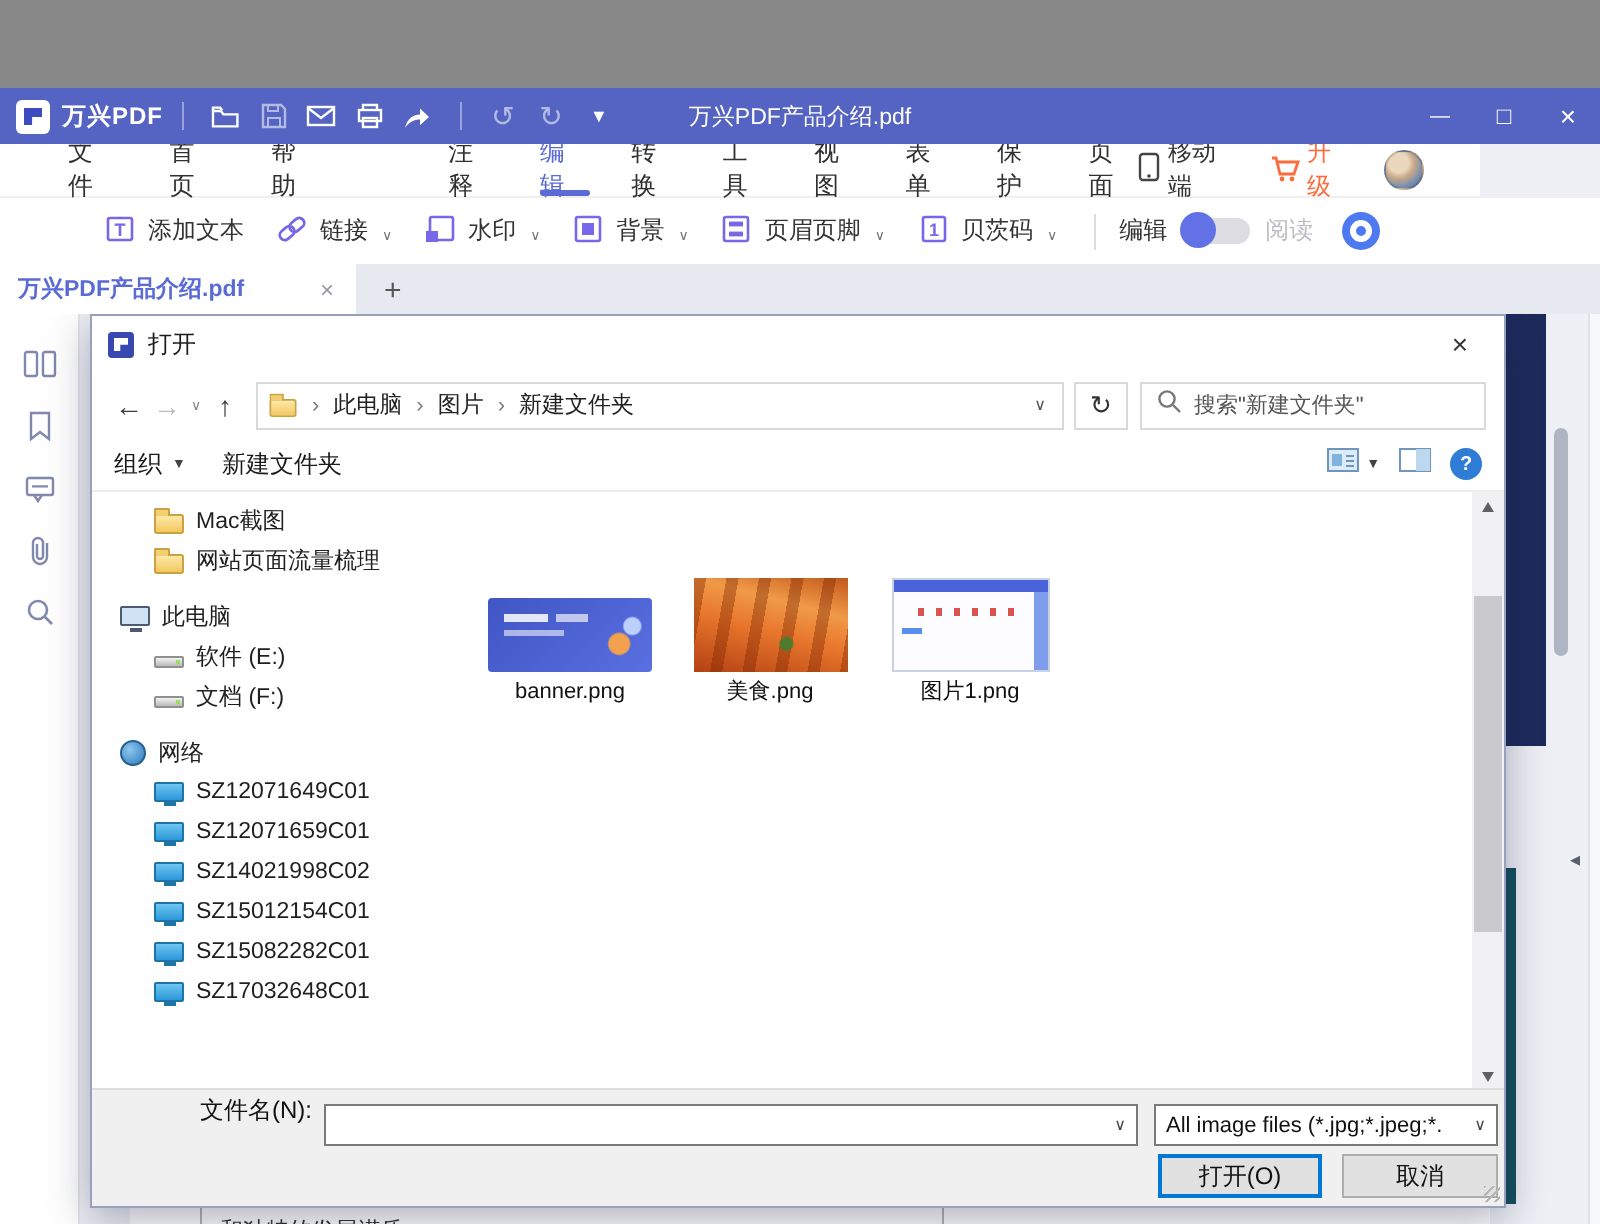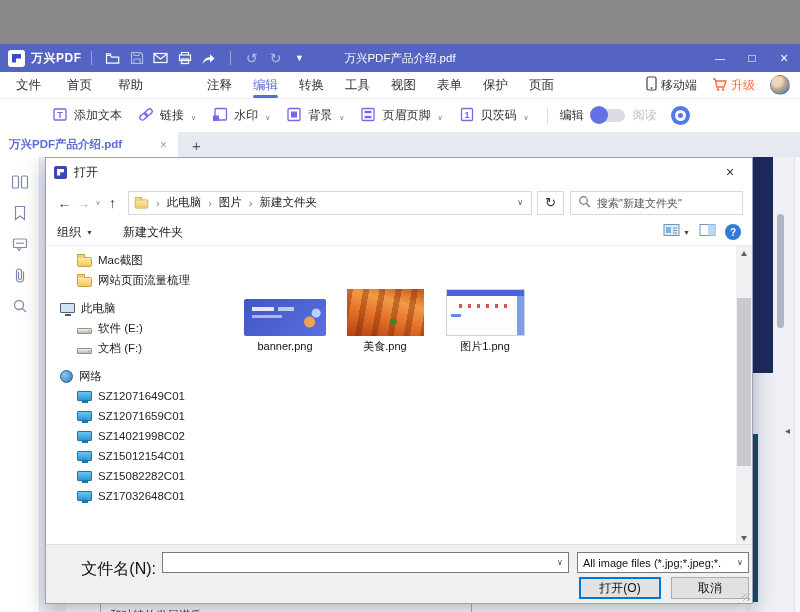--- a/index.html
+++ b/index.html
@@ -20,22 +20,22 @@
   .tb-glyph { color:#fff; font-size:14px; line-height:1; }
   .tb-caret::before { content:'▼'; color:#fff; font-size:9px; }
   .tb-title { position:absolute; left:50%; transform:translateX(-50%); color:#fff; font-size:11.5px; white-space:nowrap; }
   .tb-controls { position:absolute; right:0; top:0; height:28px; display:flex; }
   .wc { width:32px; height:28px; display:flex; align-items:center; justify-content:center; color:#fff; font-size:12px; }
   .wc-min::before { content:'—'; font-size:10px; }
   .wc-max::before { content:'□'; font-size:12px; }
   .wc-close::before { content:'×'; font-size:14px; }
 
   
-  .menubar { position:absolute; left:0; top:28px; width:800px; height:27px; background:#fff;
-             display:flex; align-items:center; padding:0 10px; z-index:29; border-bottom:1px solid #f0f0f3; }
+  .menubar { position:absolute; left:0; top:28px; width:740px; height:27px; background:#fff;
+             display:flex; align-items:center; padding:0 28px; z-index:29; border-bottom:1px solid #f0f0f3; }
   .menu-group { display:flex; height:27px; }
   #menu-left { gap:26px; margin-left:6px; }
   #menu-center { gap:21px; margin-left:64px; }
   .menu-item { display:flex; align-items:center; height:27px; font-size:12.5px; color:#303030; position:relative; }
   .menu-item.active { color:#5b6bd5; }
   .menu-item.active::after { content:''; position:absolute; left:0; right:0; bottom:1px; height:3px;
                              border-radius:2px; background:#5b6bd5; }
   .menu-right { margin-left:auto; display:flex; align-items:center; gap:7px; }
   .mr-item { display:flex; align-items:center; gap:4px; font-size:12px; color:#333; }
   .mr-upgrade { color:#ff6a3a; margin-left:8px; }
@@ -119,21 +119,21 @@
   .refresh-btn { width:27px; height:24px; border:1px solid #d9d9d9; margin-left:5px; display:flex;
                  align-items:center; justify-content:center; color:#333; font-size:13px; }
   .refresh-btn::before { content:'↻'; }
   .searchbar { width:173px; height:24px; border:1px solid #d9d9d9; margin-left:6px; display:flex;
                align-items:center; padding:0 7px; gap:6px; }
   .searchbar input { border:none; outline:none; flex:1; font-size:11px; color:#333; width:100%; background:transparent;
                      font-family:"Liberation Sans","DejaVu Sans",sans-serif; }
   .searchbar input::placeholder { color:#555; }
 
   .dlg-cmd { position:absolute; left:0; top:61px; right:0; height:27px; display:flex; align-items:center;
-             padding:0 11px; border-bottom:1px solid #ececec;gap:12px; }
+             padding:0 11px; border-bottom:1px solid #ececec; }
   .cmd-item { font-size:12px; color:#1a1a1a; display:flex; align-items:center; gap:5px; }
   .cmd-caret { font-size:7px; color:#444; }
   .cmd-caret::before { content:'▼'; }
   .cmd-newfolder { margin-left:18px; }
   .cmd-right { margin-left:auto; display:flex; align-items:center; gap:9px; }
   .help-circle { width:16px; height:16px; border-radius:50%; background:#2e7cd6; color:#fff; font-size:10px;
                  font-weight:bold; display:flex; align-items:center; justify-content:center; }
   .help-circle::before { content:'?'; }
 
   .dlg-body { position:absolute; left:0; top:88px; right:0; height:300px; }
@@ -197,21 +197,21 @@
       #fdfdff; }
   .th-photo { width:77px; height:60px;
     background:
       repeating-linear-gradient(90deg, rgba(255,255,255,.28) 0 4px, rgba(0,0,0,0) 4px 13px) no-repeat 0 38px/100% 9px,
       repeating-linear-gradient(88deg, rgba(40,0,0,.4) 0 5px, rgba(0,0,0,0) 5px 14px) no-repeat 0 18px/100% 20px,
       linear-gradient(160deg,#b5342c 0%,#d8453a 25%,#8f1f1c 55%,#c0392b 80%,#7a1714 100%); }
 
   
   .dlg-bottom { position:absolute; left:0; right:0; bottom:0; height:59px; background:#f0f0f0;
                 border-top:1px solid #dfdfdf; }
-  .fn-label { position:absolute; left:0; top:14px; width:110px; text-align:right; font-size:16px; color:#111; }
+  .fn-label { position:absolute; left:0; top:2px; width:110px; text-align:right; font-size:12px; color:#111; }
   .fn-combo { position:absolute; left:116px; top:7px; width:407px; height:21px; border:1px solid #7a7a7a;
               background:#fff; display:flex; align-items:center; }
   .fn-combo input { flex:1; border:none; outline:none; height:100%; padding:0 5px; font-size:12px;
                     font-family:"Liberation Sans","DejaVu Sans",sans-serif; }
   .combo-caret { width:16px; text-align:center; font-size:8px; color:#444; }
   .combo-caret::before { content:'∨'; }
   .ft-combo { position:absolute; left:531px; top:7px; width:172px; height:21px; border:1px solid #7a7a7a;
               background:#fff; display:flex; align-items:center; padding-left:5px; font-size:11px; color:#111;
               white-space:nowrap; overflow:hidden; }
   .ft-text { flex:1; overflow:hidden; text-overflow:clip; }

